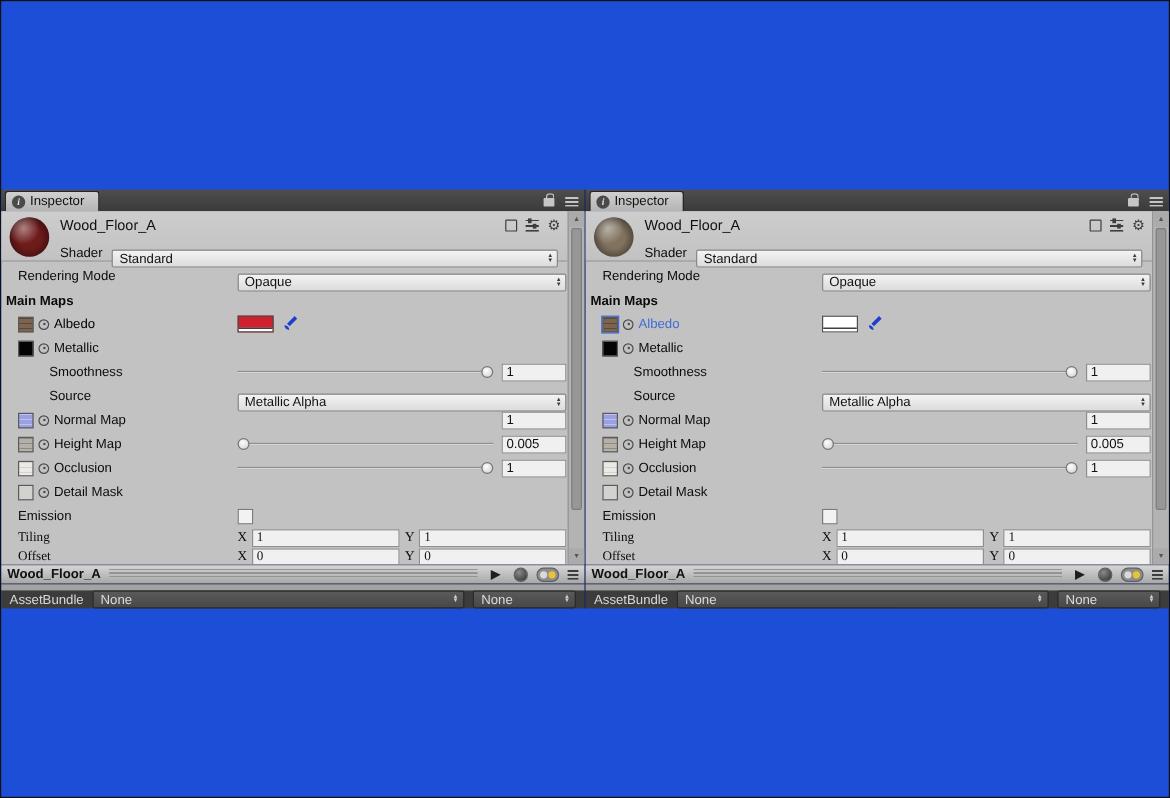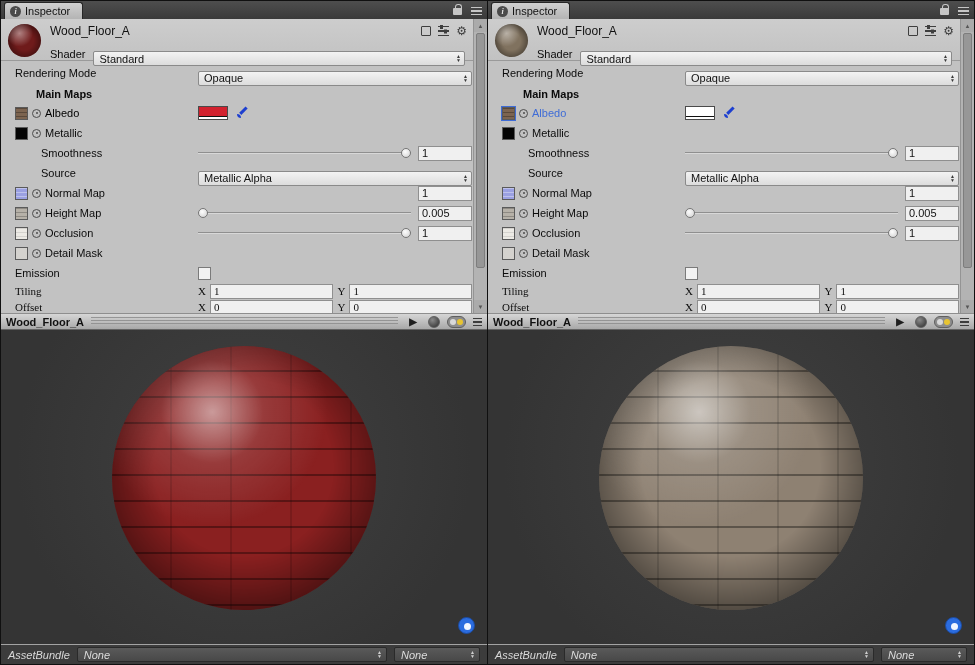--- a/index.html
+++ b/index.html
@@ -1,18 +1,18 @@
 <!DOCTYPE html>
 <html><head>
 <meta charset="utf-8">
 <style>
   *{margin:0;padding:0;box-sizing:border-box;}
   html,body{background:#1d1d1d;}
   body{font-family:"Liberation Sans",sans-serif;-webkit-font-smoothing:antialiased;}
-  .window{width:975px;height:665px;display:flex;background:#737373;border:1px solid #101010;overflow:hidden;}
+  .window{width:975px;height:665px;display:flex;background:#1d4ed8;border:1px solid #101010;overflow:hidden;align-items:center;}
   .panel{flex:1;min-width:0;display:flex;flex-direction:column;border-right:1px solid #101010;position:relative;}
   .panel:last-child{border-right:none;}
 
   
   .tabbar{height:18px;background:linear-gradient(#4e4e4e,#3a3a3a);display:flex;align-items:flex-end;position:relative;flex:none;}
   .tab{height:17px;margin-left:3px;padding:0 12px 0 5px;background:linear-gradient(#d0d0d0,#b4b4b4);border:1px solid #262626;border-bottom:none;border-radius:3px 3px 0 0;display:flex;align-items:center;gap:4px;font-size:11px;color:#111;}
   .info-icon{width:11px;height:11px;border-radius:50%;background:#4a4a4a;position:relative;flex:none;}
   .info-icon::after{content:"i";position:absolute;left:0;top:0;width:11px;height:11px;color:#e8e8e8;font-size:8px;line-height:11px;text-align:center;font-family:"Liberation Serif",serif;font-style:italic;font-weight:bold;}
   .tab-icons{position:absolute;right:5px;top:4px;display:flex;gap:9px;align-items:center;}
   .lock-icon{width:9px;height:7px;background:#c6c6c6;border-radius:1px;position:relative;margin-top:3px;}
@@ -41,21 +41,21 @@
   .presets-icon::after{content:"";position:absolute;left:2px;top:-1px;width:3px;height:3.5px;background:#3e3e3e;box-shadow:4px 4.5px 0 #3e3e3e;}
   .gear-icon{font-size:12px;line-height:12px;color:#3e3e3e;}
   .gear-icon::after{content:"⚙";}
 
   
   .prop-row{display:flex;align-items:center;height:20px;padding:0 1px 0 14px;}
   .prop-row.short{height:16px;font-family:Liberation Serif, serif;}
   .prop-label{width:183px;flex:none;display:flex;align-items:center;gap:4px;}
   .prop-label.indent{padding-left:26px;}
   .prop-control{flex:1;min-width:0;display:flex;align-items:center;gap:5px;}
-  .section-label{height:20px;line-height:22px;font-weight:bold;padding-left:14px;margin-left:21px;}
+  .section-label{height:20px;line-height:22px;font-weight:bold;padding-left:4px;}
   .spacer{flex:1;}
 
   .dropdown{height:15px;background:linear-gradient(#f3f3f3,#dcdcdc);border:1px solid #8a8a8a;border-radius:2px;display:flex;align-items:center;padding:0 15px 0 5px;position:relative;font-size:11px;color:#111;white-space:nowrap;overflow:hidden;}
   .dropdown.grow{flex:1;margin-top:10px;}
   .dropdown::before{content:"▲";position:absolute;right:3px;top:2px;font-size:5px;line-height:5px;color:#3a3a3a;}
   .dropdown::after{content:"▼";position:absolute;right:3px;bottom:2px;font-size:5px;line-height:5px;color:#3a3a3a;}
 
   .field{height:15px;background:#f0f0f0;border:1px solid #8f8f8f;padding:0 3px;font-size:11px;display:flex;align-items:center;color:#111;}
   .field.w54{width:54px;flex:none;}
   .field.grow{flex:1;min-width:0;}
@@ -100,21 +100,21 @@
   .mini-menu{width:9px;height:8px;background:repeating-linear-gradient(to bottom,#3c3c3c 0 1.5px,transparent 1.5px 3.5px);flex:none;}
 
   .preview{flex:1;position:relative;background:radial-gradient(circle at 50% 42%,#414141,#343434 75%);overflow:hidden;}
   .sphere{position:absolute;left:50%;top:47%;transform:translate(-50%,-50%);width:264px;height:264px;border-radius:50%;}
   .sphere::before{content:"";position:absolute;inset:0;border-radius:50%;background:repeating-linear-gradient(to bottom,rgba(0,0,0,0) 0 24px,rgba(0,0,0,0.35) 24px 26px),repeating-linear-gradient(to right,rgba(0,0,0,0) 0 58px,rgba(0,0,0,0.13) 58px 60px);}
   .sphere::after{content:"";position:absolute;inset:0;border-radius:50%;background:radial-gradient(circle at 38% 25%,rgba(255,255,255,0.55),rgba(255,255,255,0.12) 20%,rgba(255,255,255,0) 45%),radial-gradient(circle at 50% 46%,rgba(0,0,0,0) 46%,rgba(0,0,0,0.45) 76%,rgba(0,0,0,0.82) 98%);}
   .badge{position:absolute;right:12px;bottom:10px;width:17px;height:17px;border-radius:50%;background:#2b6cdf;border:1px solid #1c4ba0;}
   .badge::after{content:"";position:absolute;left:4.5px;top:4.5px;width:7px;height:7px;border-radius:50%;background:#f2f6ff;}
 
   
-  .footer{height:20px;flex:none;background:#3c3c3c;border-top:1px solid #a3a3a3;display:flex;align-items:center;gap:7px;padding:0 7px;font-size:11px;color:#d8d8d8;font-style:italic;}
+  .footer{height:20px;flex:none;background:#3c3c3c;border-top:5px solid #a3a3a3;display:flex;align-items:center;gap:7px;padding:0 7px;font-size:11px;color:#d8d8d8;}
   .dark-dropdown{height:15px;background:linear-gradient(#5a5a5a,#484848);border:1px solid #2a2a2a;border-radius:2px;color:#dcdcdc;display:flex;align-items:center;padding:0 16px 0 6px;position:relative;white-space:nowrap;overflow:hidden;}
   .dark-dropdown.grow{flex:1;min-width:0;}
   .dark-dropdown.variant{width:86px;flex:none;}
   .dark-dropdown::before{content:"▲";position:absolute;right:4px;top:2px;font-size:5px;line-height:5px;color:#cfcfcf;}
   .dark-dropdown::after{content:"▼";position:absolute;right:4px;bottom:2px;font-size:5px;line-height:5px;color:#cfcfcf;}
 </style>
 </head>
 <body>
 
 <div class="window">

